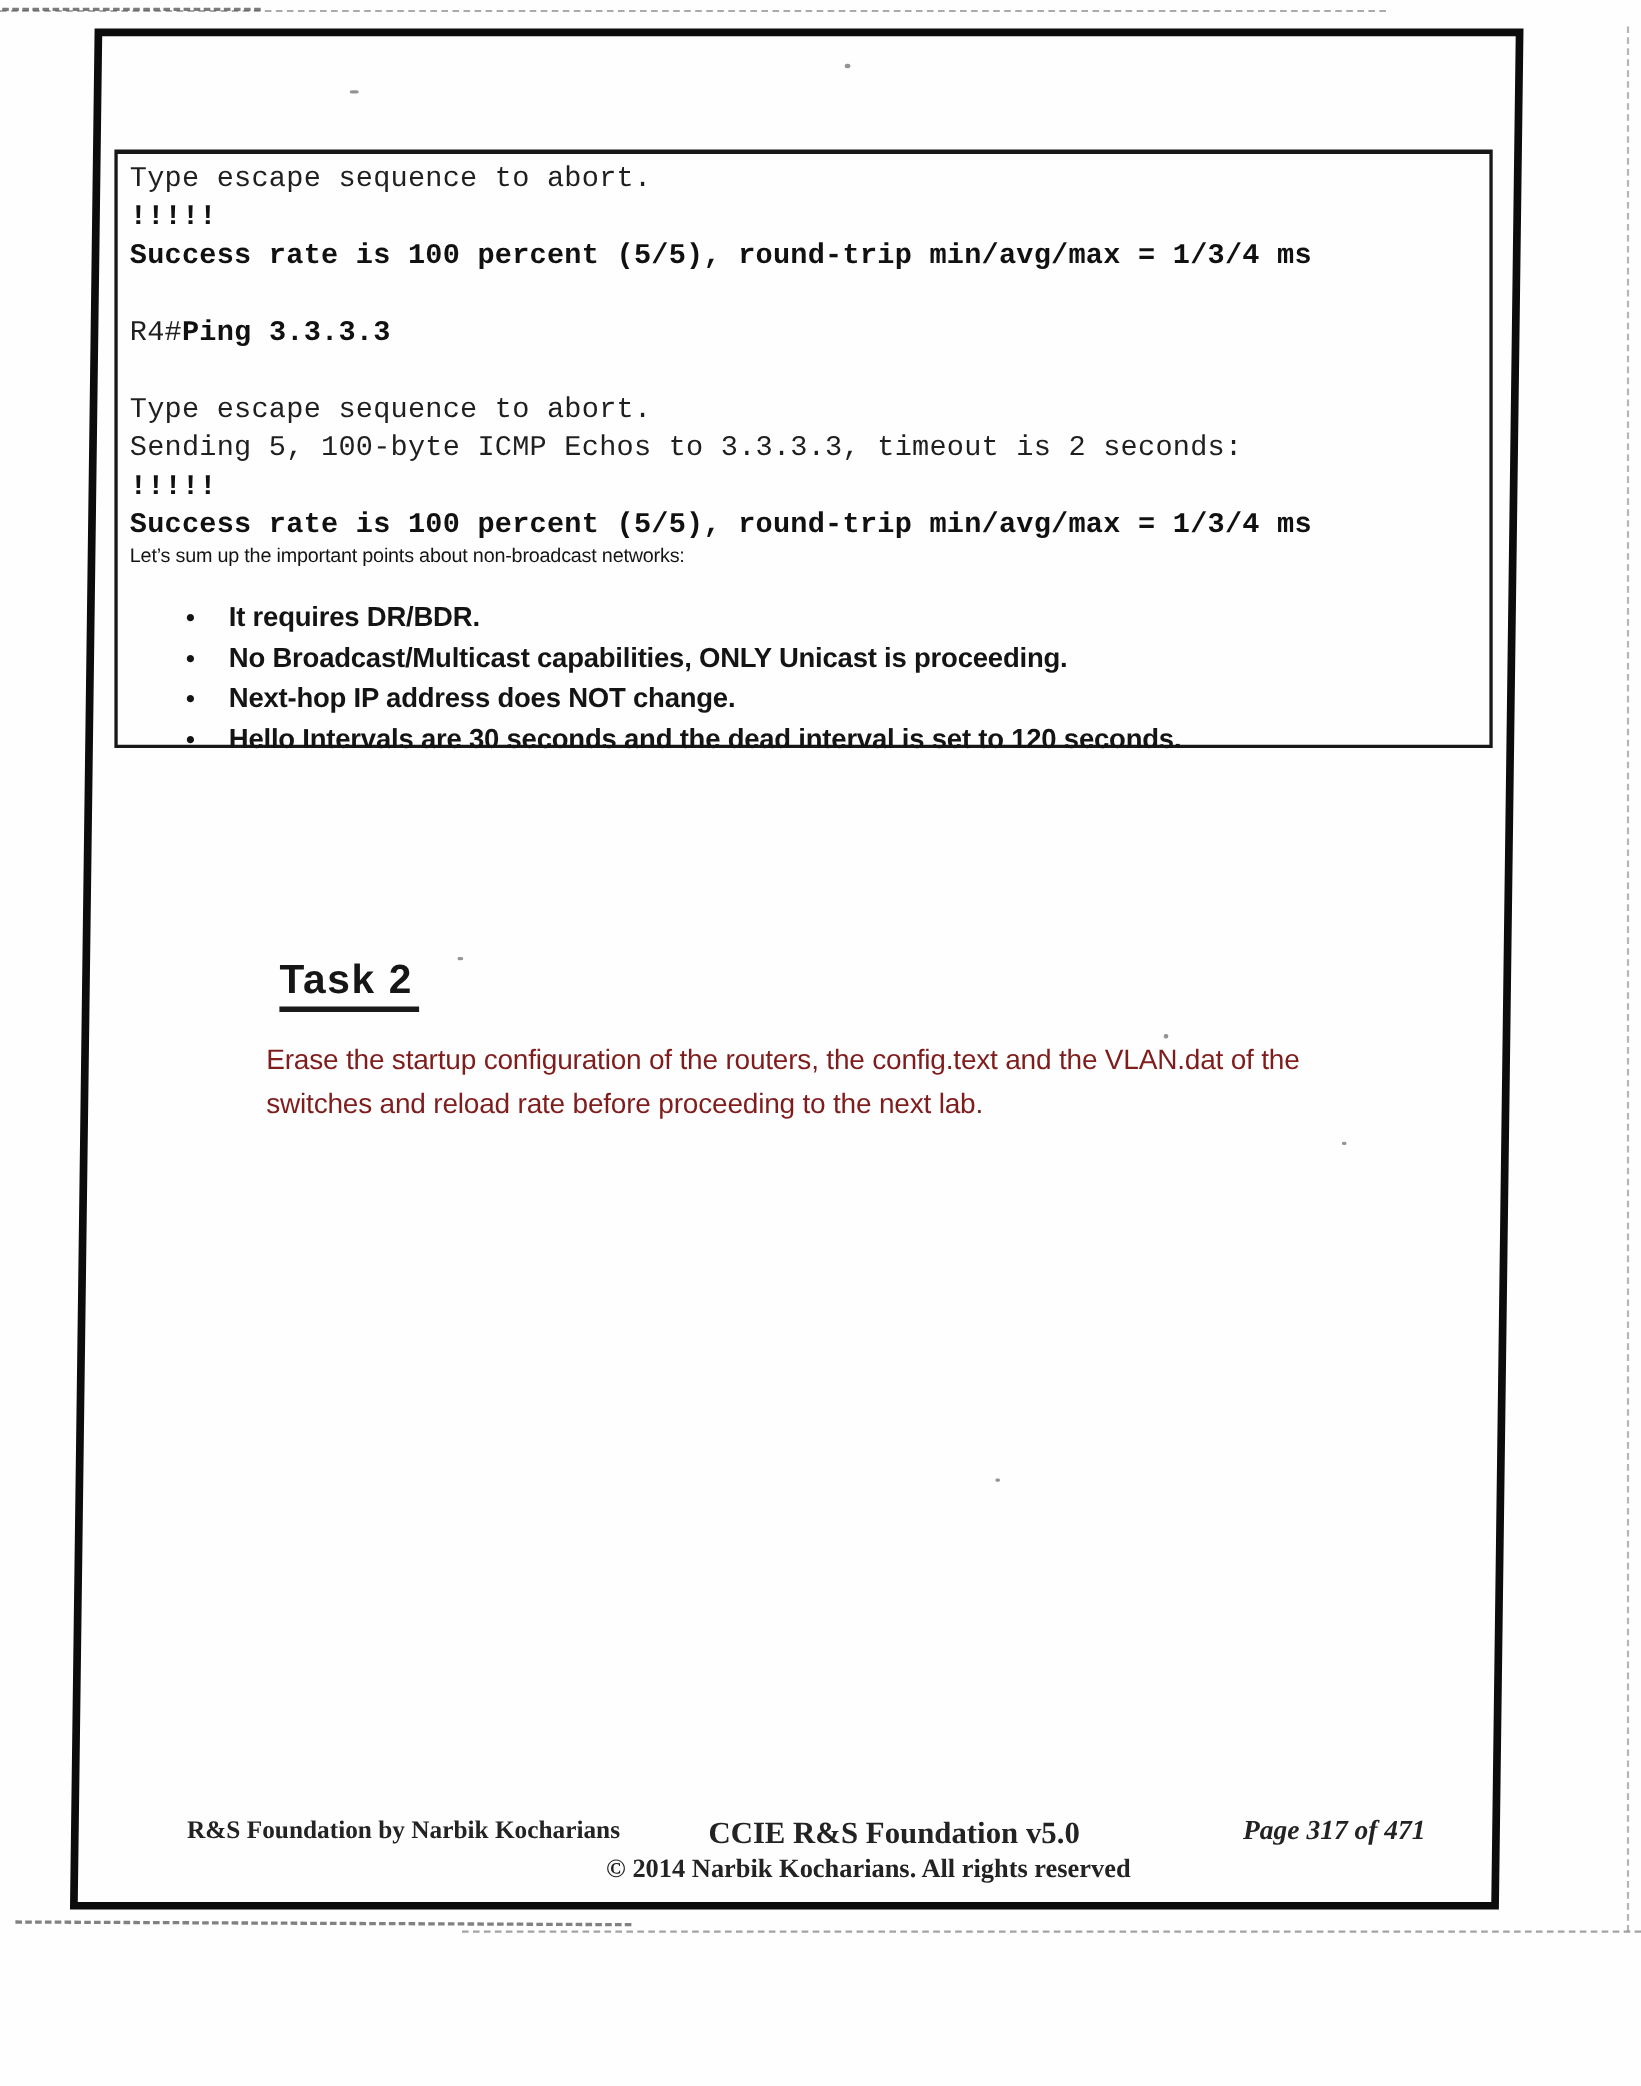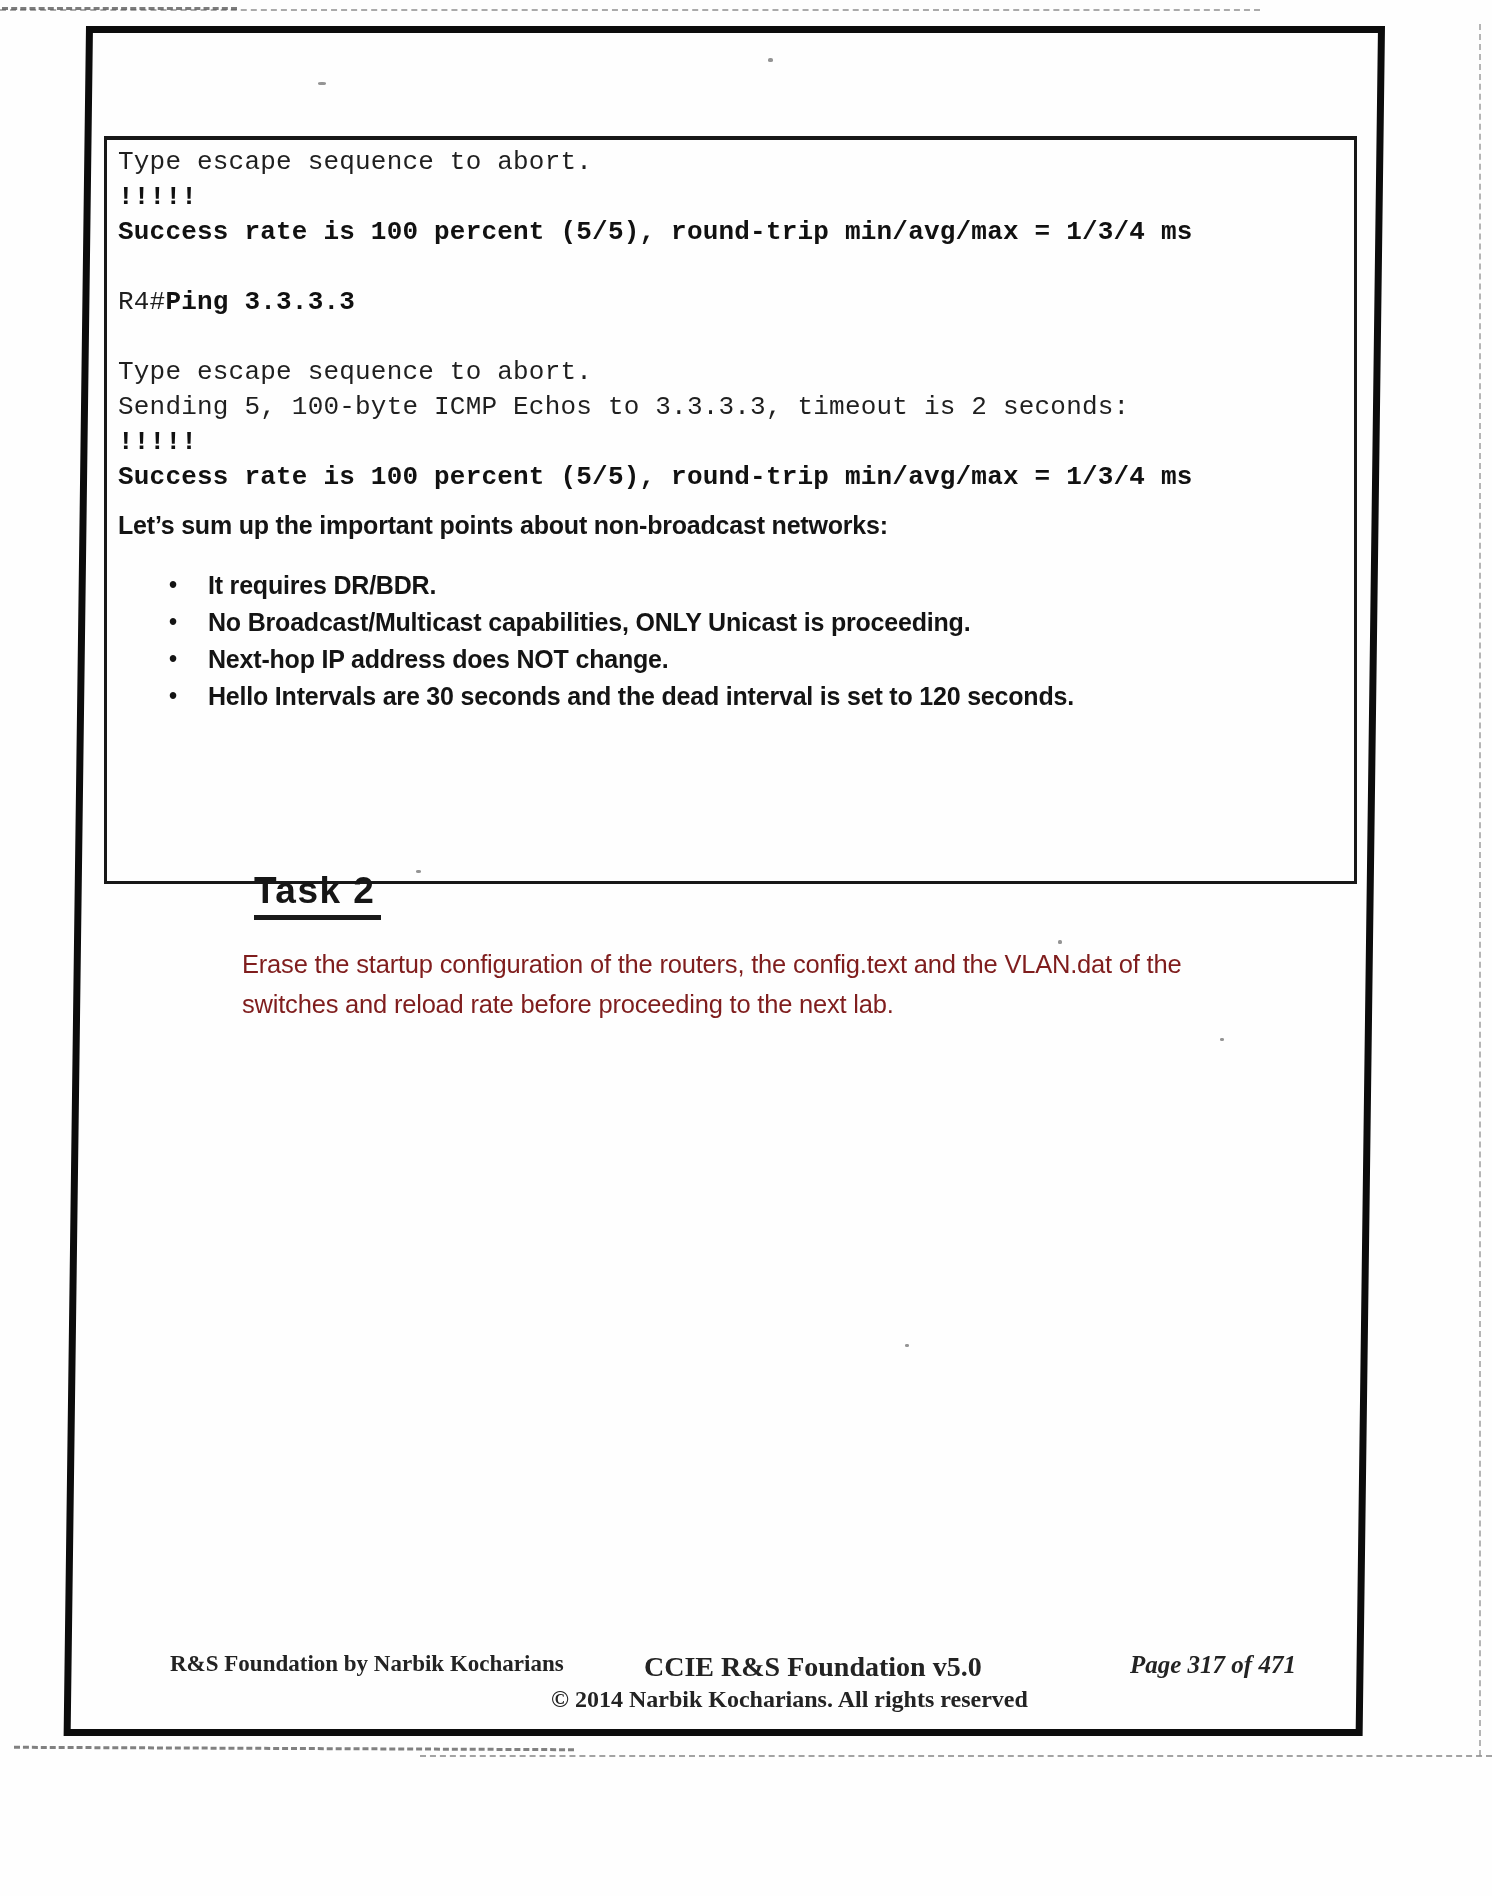--- a/index.html
+++ b/index.html
@@ -21,36 +21,36 @@
   .speck{background:#3c3c3c;opacity:.55;border-radius:40%;}
   
   .outer-border{
     position:absolute;left:86px;top:26px;width:1299px;height:1710px;
     border:7px solid #0c0c0c;
     transform:skewX(-.75deg);transform-origin:top left;
     box-sizing:border-box;
   }
   
   .terminal-box{
-    position:absolute;left:104px;top:136px;width:1253px;height:748px;
+    position:absolute;left:104px;top:136px;width:1253px;height:544px;
     border:3px solid #181818;border-top-width:4px;
     box-sizing:border-box;
     padding:5px 10px 0 11px;
     background:transparent;
   }
   .term-line{
     font-family:"Liberation Mono","DejaVu Sans Mono",monospace;
     font-size:26px;line-height:35px;height:35px;
     white-space:pre;color:#1f1f1f;
     letter-spacing:.2px;
   }
   .term-line .b{font-weight:bold;color:#111;}
   .summary-intro{
-    margin-top:16px;
-    font-size:25px;font-weight:bold;color:#141414;
+    margin-top:0;
+    font-size:18px;font-weight:normal;color:#141414;
     letter-spacing:-.2px;
   }
   .summary-list{
     list-style:none;margin:27px 0 0 0;padding:0;
   }
   .summary-list li{
     position:relative;
     padding-left:90px;
     font-size:25px;font-weight:bold;color:#141414;
     line-height:37px;height:37px;

